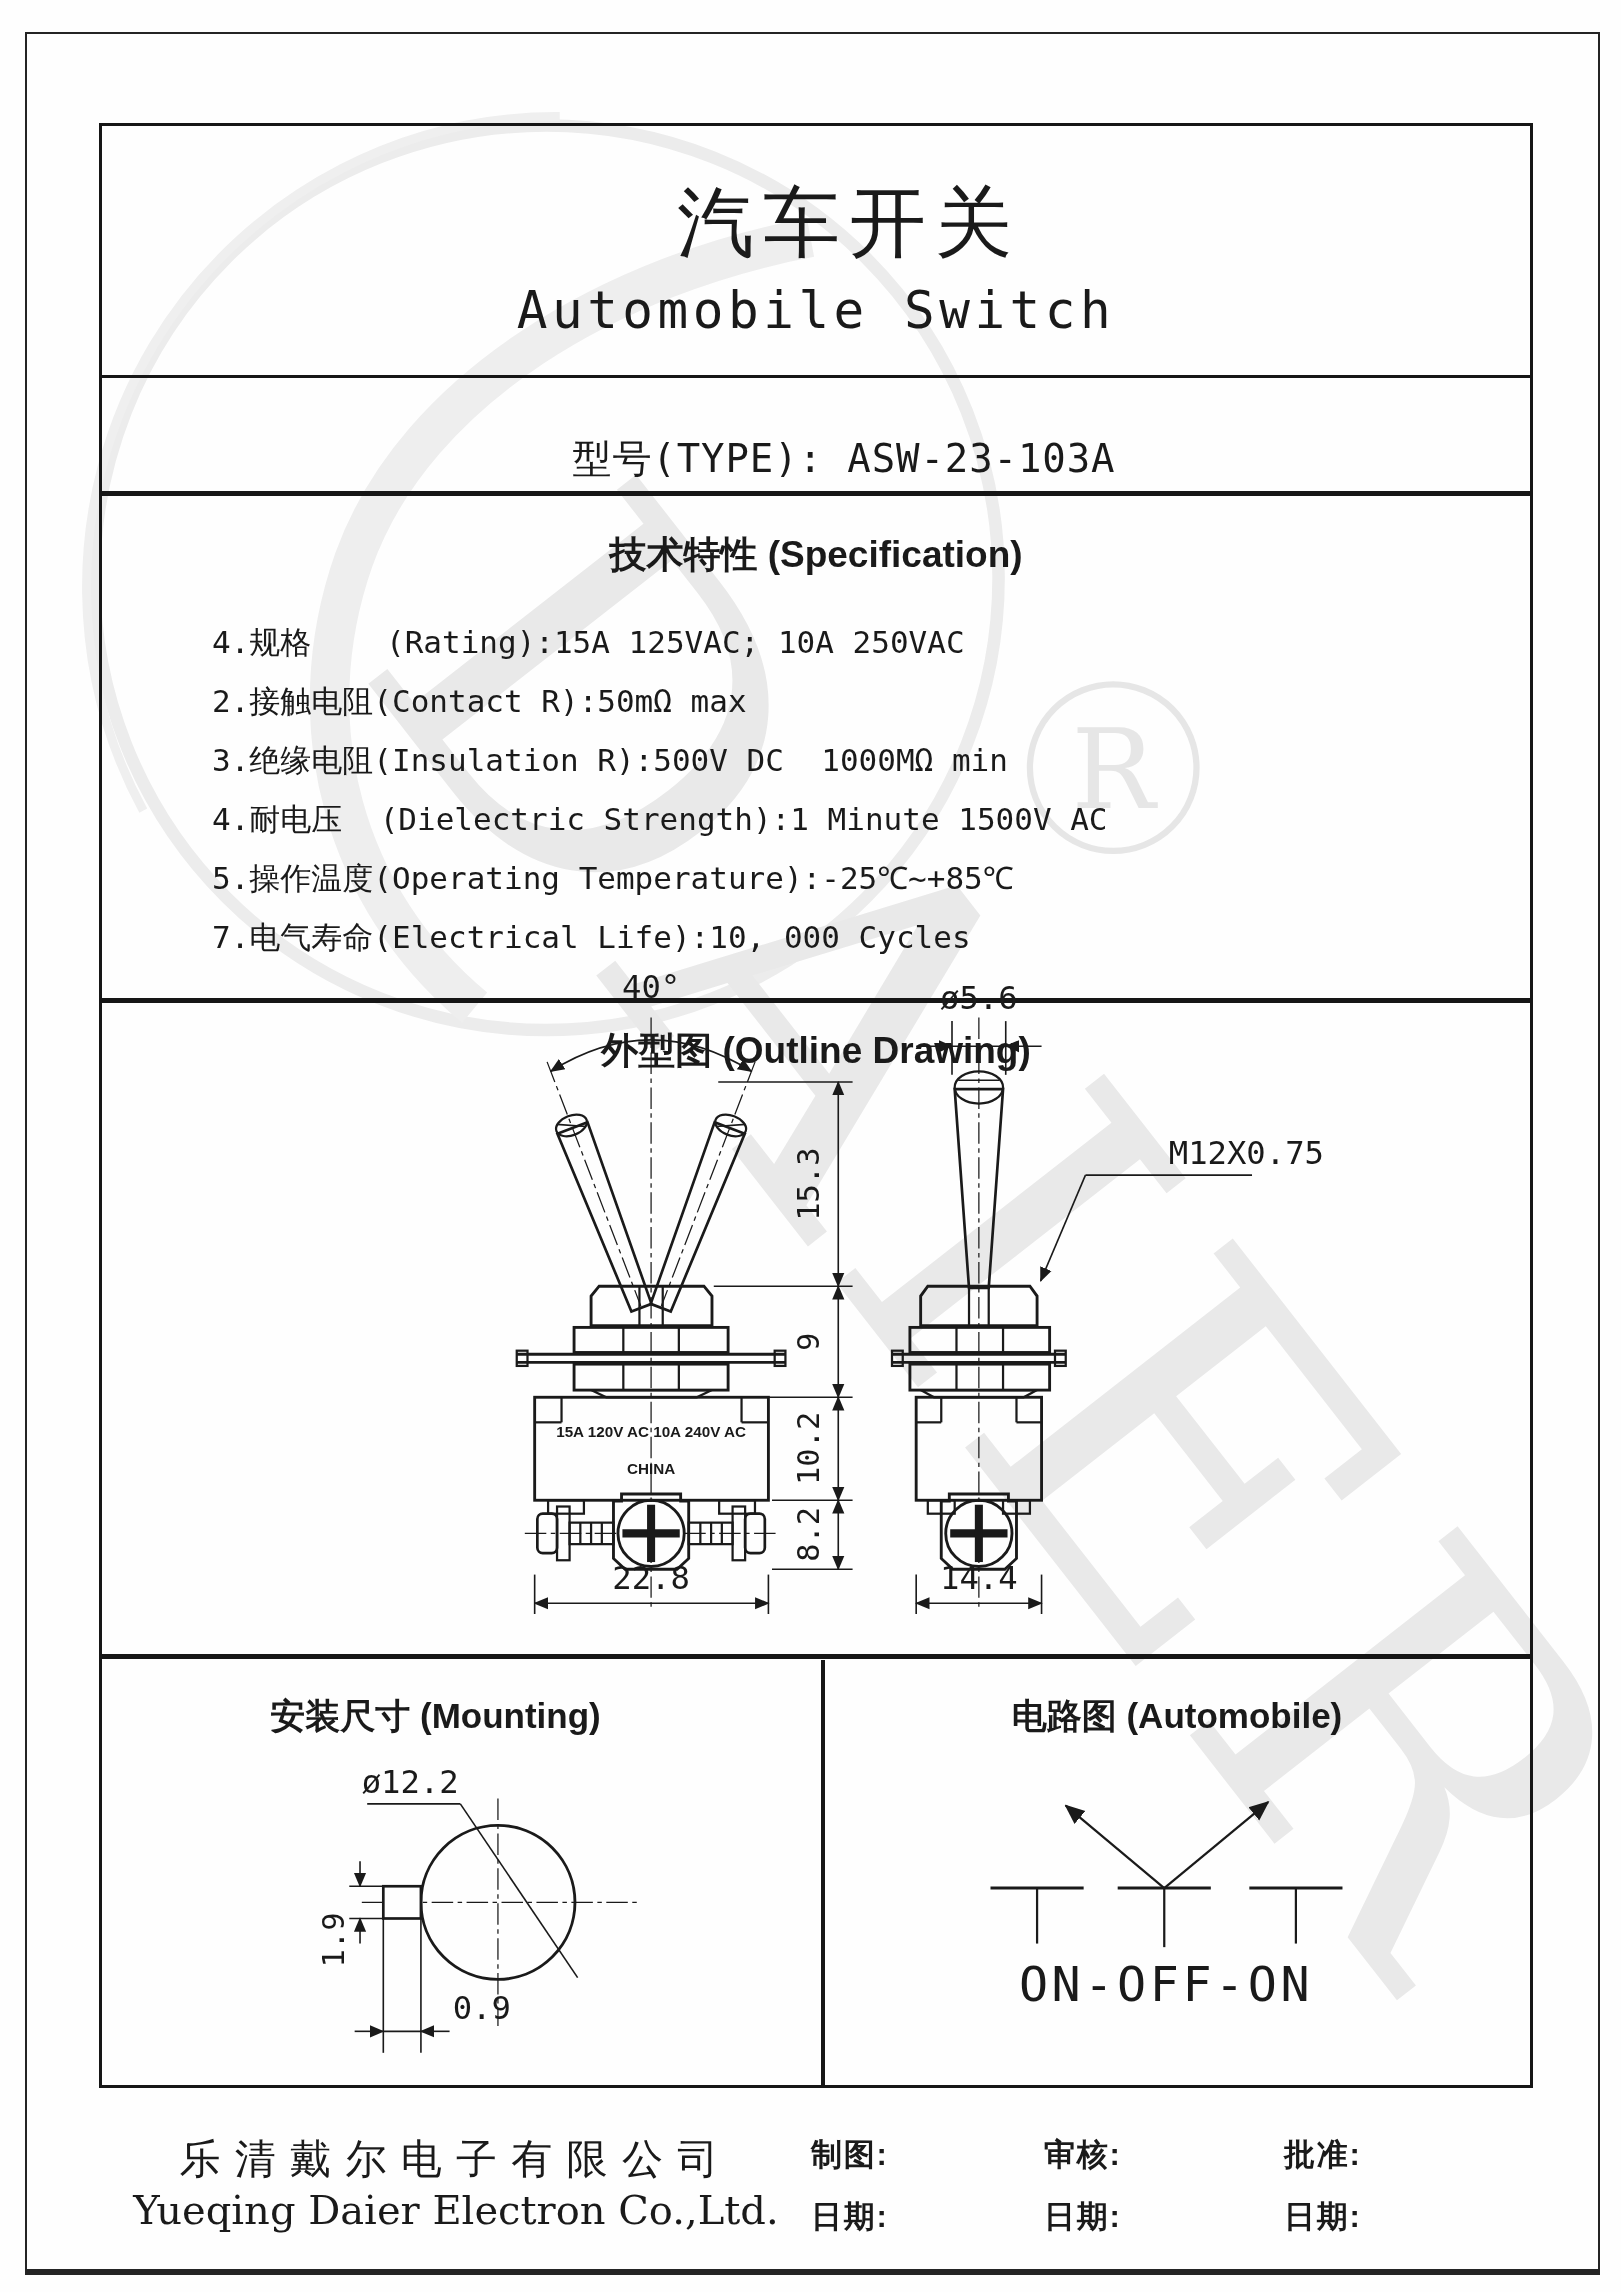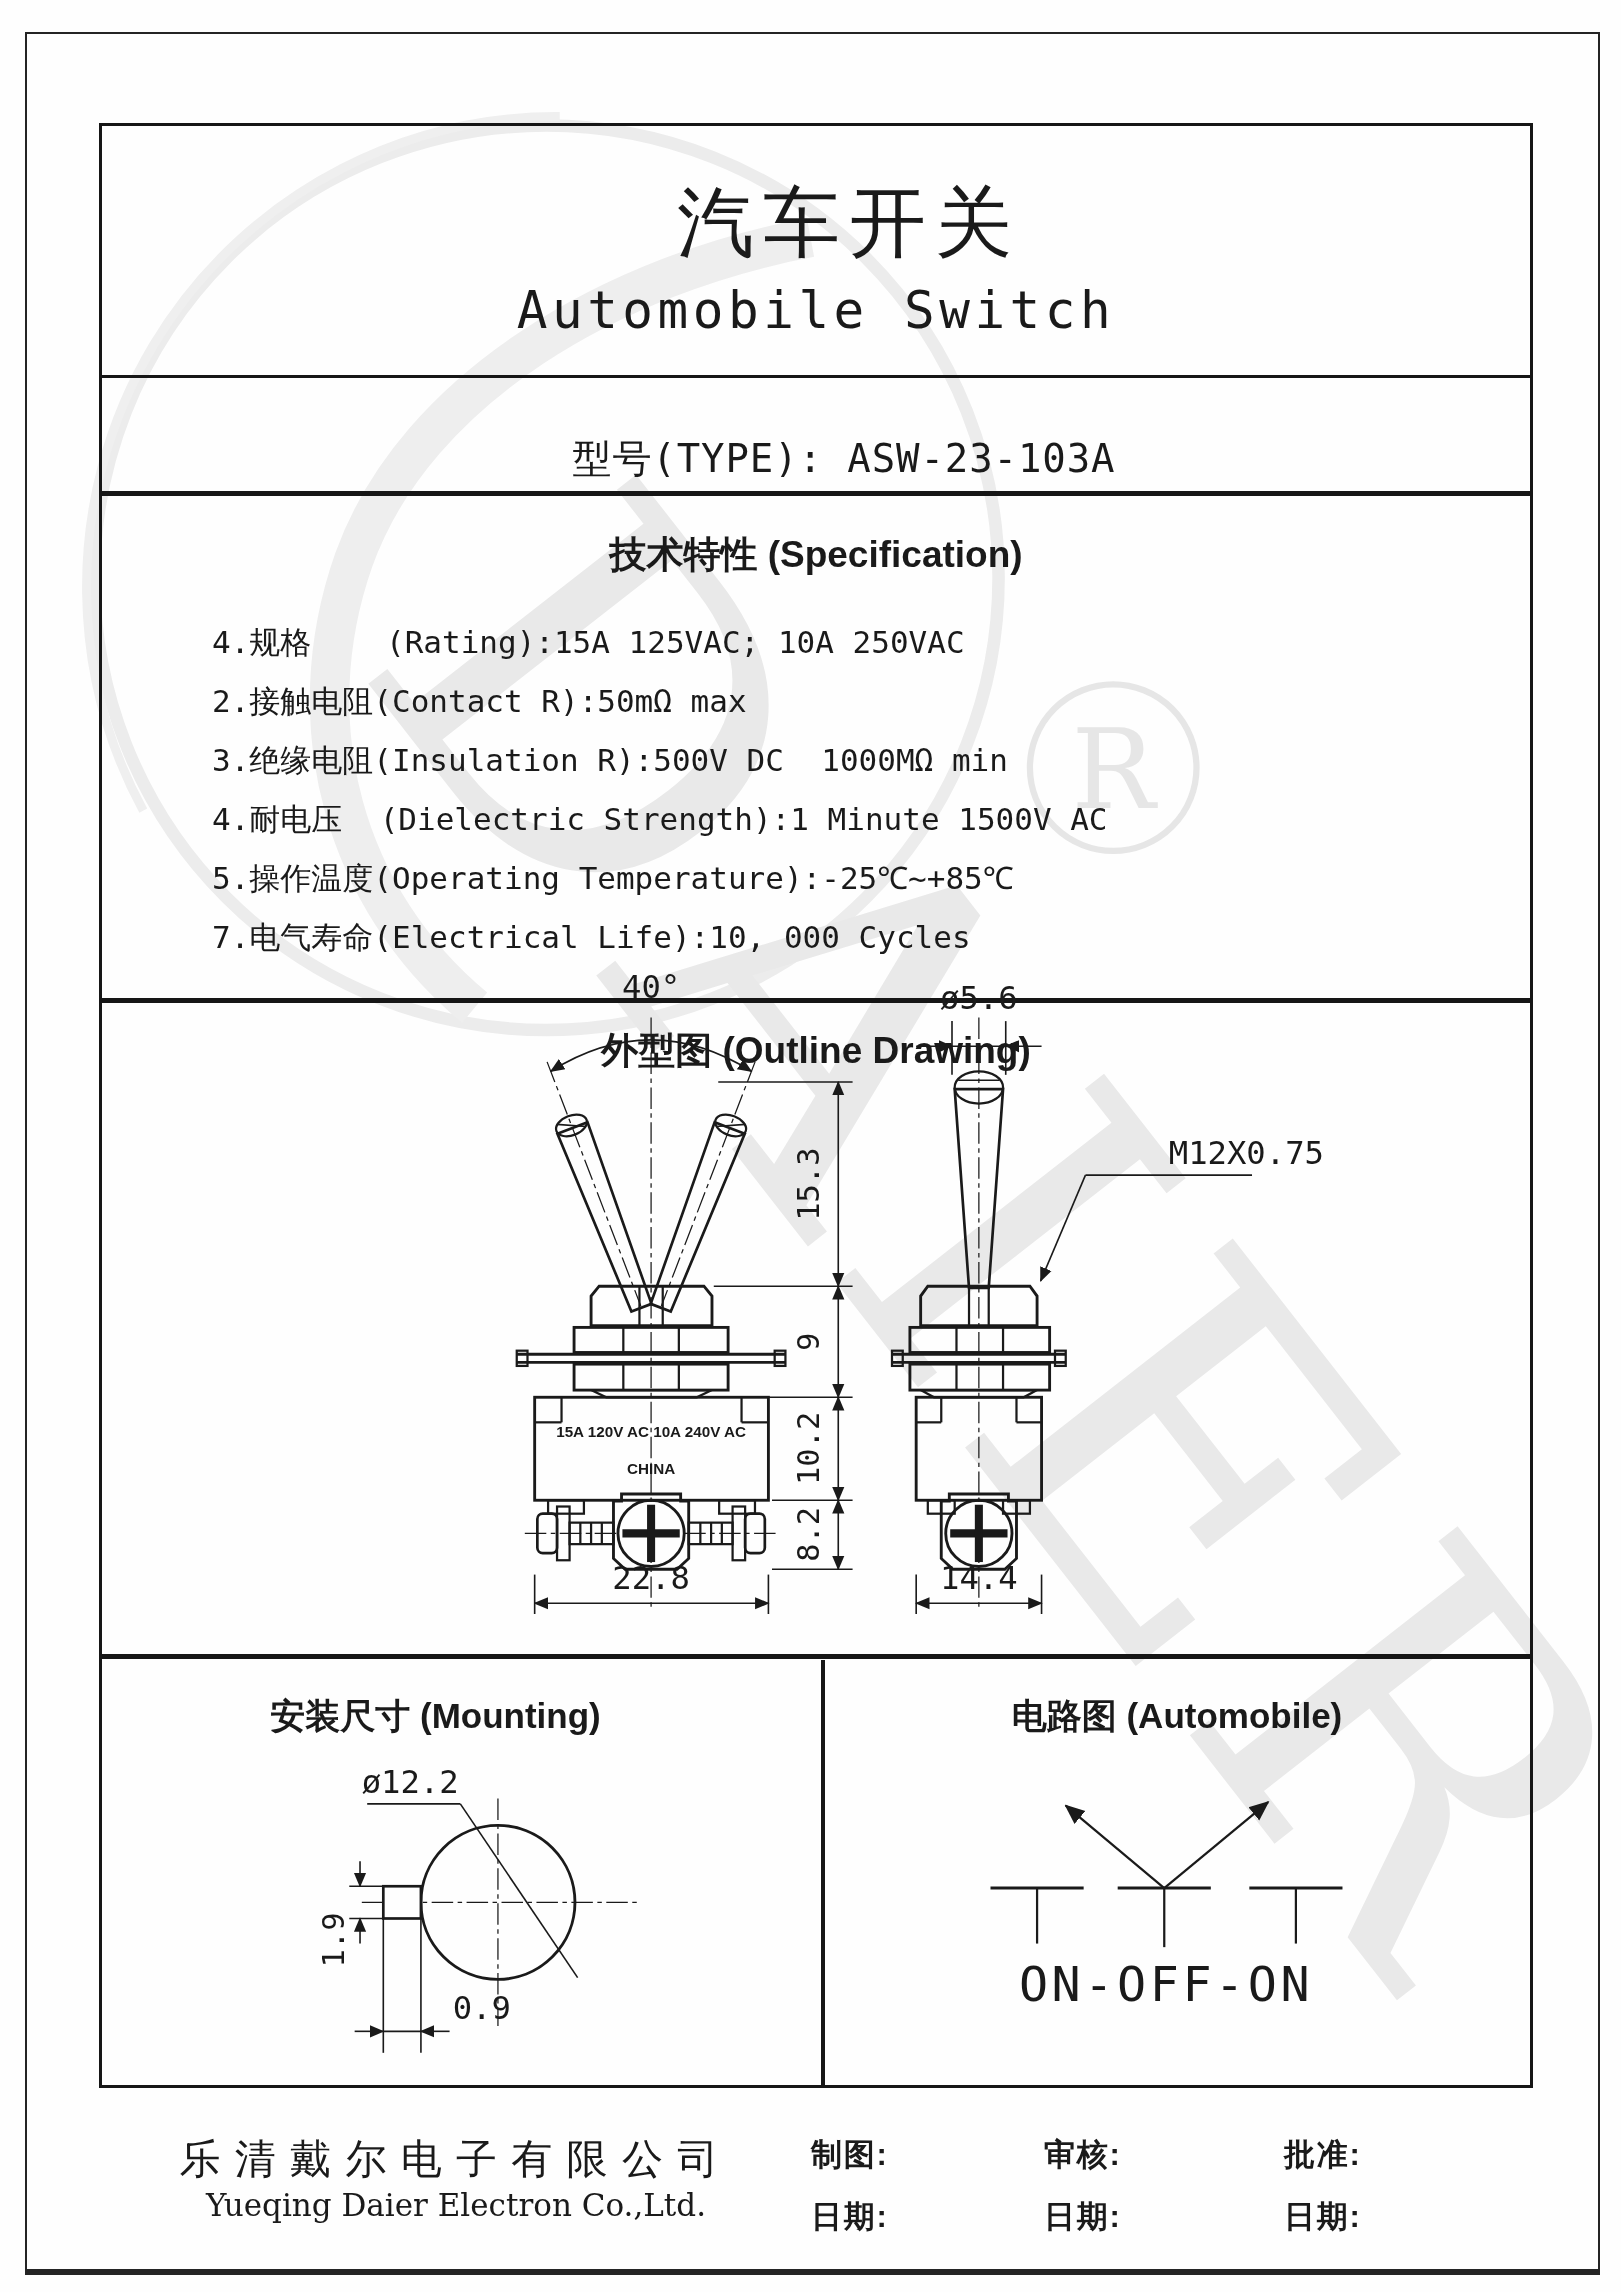--- a/index.html
+++ b/index.html
@@ -30,21 +30,21 @@
   .panel-head{position:absolute;z-index:3;text-align:center;font-size:35px;font-weight:600;}
   .mount-head{left:102px;top:1693px;width:667px;}
   .circ-head{left:825px;top:1693px;width:704px;}
   
   svg.draw{position:absolute;left:0;top:0;z-index:2;}
   
   .footer{position:absolute;left:102px;top:2096px;width:1427px;height:170px;z-index:3;}
   .company-cn{position:absolute;left:0;top:36px;width:708px;text-align:center;
               font-family:"DejaVu Serif",serif;font-size:41px;letter-spacing:14.3px;}
   .company-en{position:absolute;left:0;top:91px;width:708px;text-align:center;
-              font-family:"DejaVu Serif",serif;font-size:31px;}
+              font-family:"DejaVu Serif",serif;font-size:40px;}
   .sign-col{position:absolute;top:0;width:197px;}
   .sign-label{position:absolute;left:0;font-size:31px;font-weight:600;letter-spacing:1.8px;}
   .r1{top:38px;} .r2{top:100px;}
   .c1{left:709px;} .c2{left:942px;} .c3{left:1182px;}
 </style>
 </head>
 <body>
 
 <div class="page">
 

